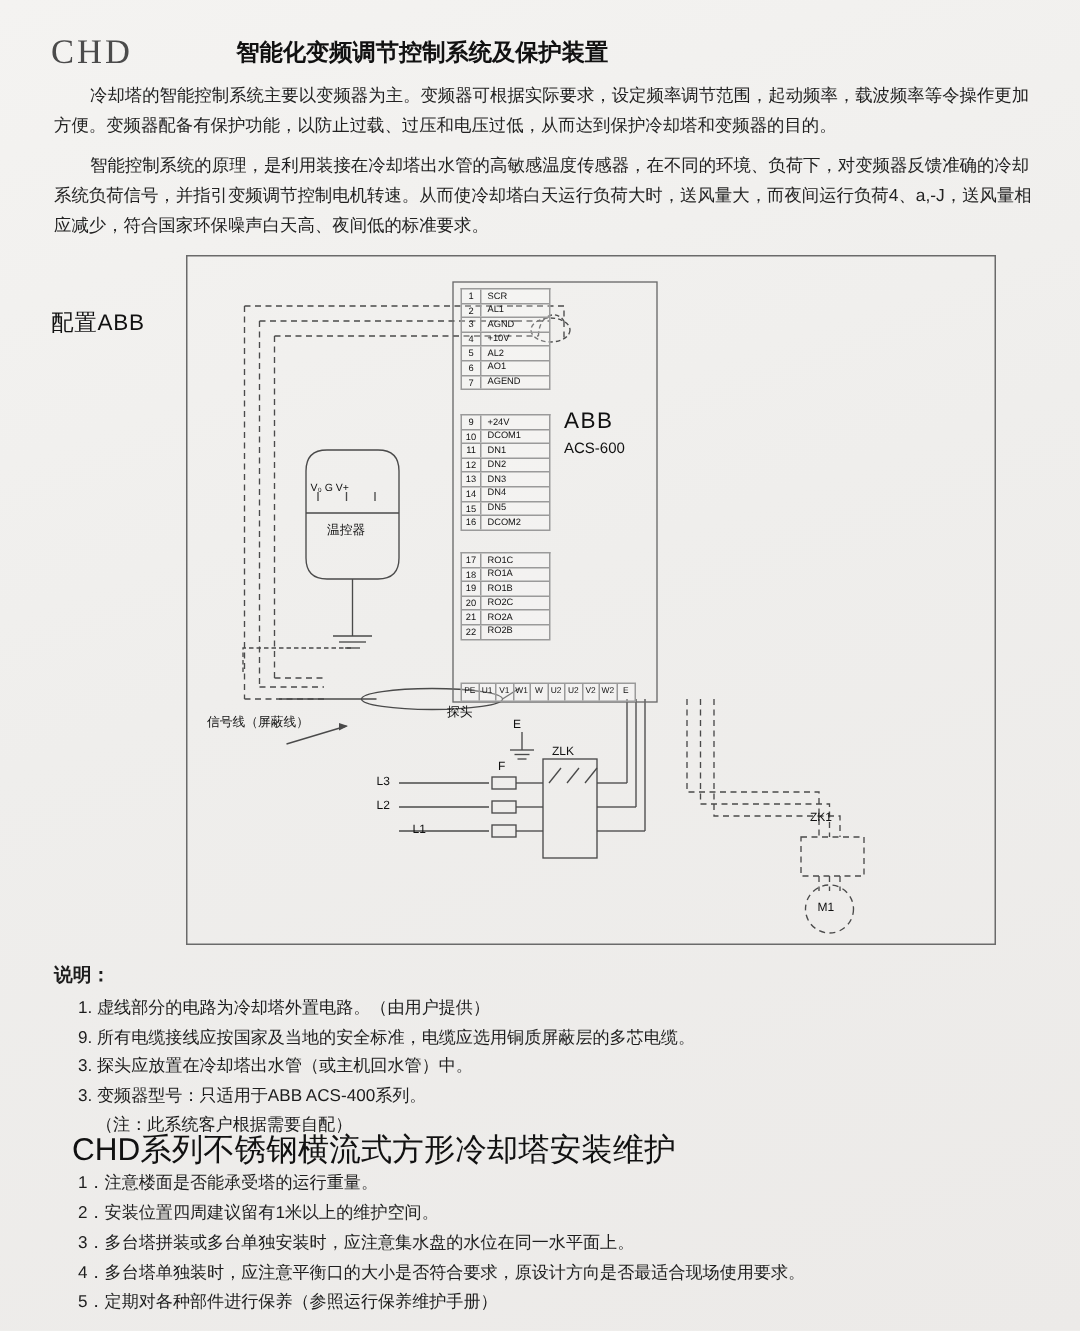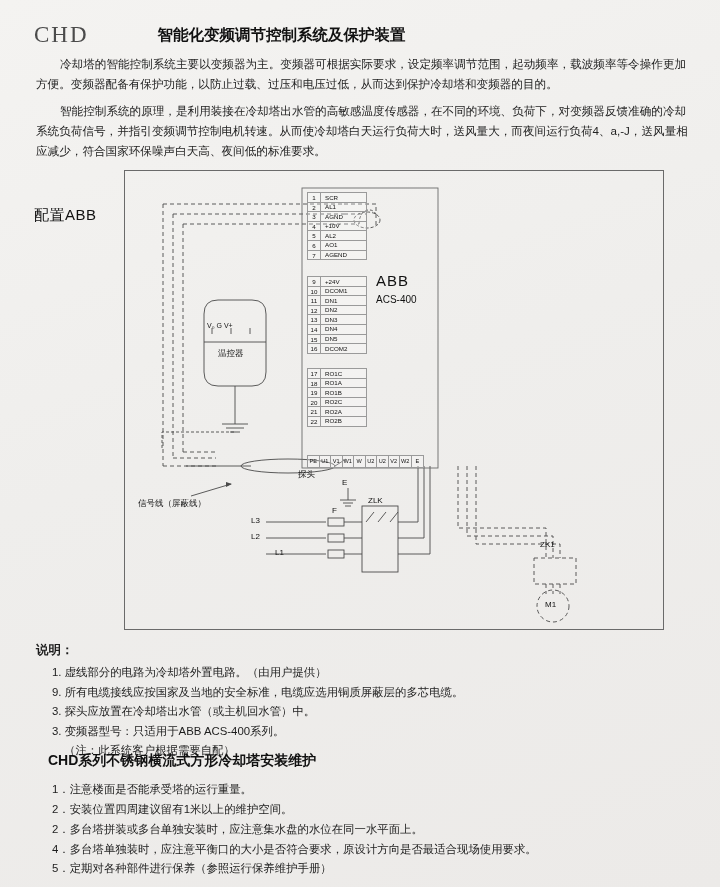--- a/index.html
+++ b/index.html
@@ -162,22 +162,22 @@
   .notes-title { font-weight: bold; font-size: 12.5px; margin-bottom: 3px; }
   .notes ol { margin: 0; padding: 0; list-style: none; }
   .notes li { padding-left: 16px; margin-bottom: 1px; }
   .notes .sub { padding-left: 28px; }
 
   
   .sec2-title {
     position: absolute;
     left: 48px;
     top: 752px;
-    font-size: 14px;
-    font-weight: bold;
+    font-size: 21px;
+    font-weight: normal;
     color: #111;
   }
   .sec2 {
     position: absolute;
     left: 36px;
     top: 780px;
     width: 668px;
     font-size: 11.4px;
     line-height: 1.74;
     color: #1d1d1d;
@@ -382,39 +382,39 @@
           <div class="term-num">21</div>
           <div class="term-name">RO2A</div>
         </div>
       <div class="term-row">
           <div class="term-num">22</div>
           <div class="term-name">RO2B</div>
         </div>
     </div>
 
     <div class="abb-name" style="left:350px; top:106px;">ABB</div>
-    <div class="abb-model" style="left:350px; top:128px;">ACS-400</div>
+    <div class="abb-model" style="left:350px; top:128px;">ACS-600</div>
 
     <div class="bot-term" style="left:281px; top:289px;">
       <span>PE</span>
       <span>U1</span>
       <span>V1</span>
       <span>W1</span>
       <span>W</span>
       <span>U2</span>
       <span>U2</span>
       <span>V2</span>
       <span>W2</span>
       <span>E</span>
     </div>
 
     <div class="dlabel sm" style="left:181px; top:156px;">V₀ G V+</div>
     <div class="dlabel cn" style="left:192px; top:182px;">温控器</div>
     <div class="dlabel cn" style="left:272px; top:303px;">探头</div>
-    <div class="dlabel cn" style="left:112px; top:332px;text-align:center;">信号线（屏蔽线）</div>
+    <div class="dlabel cn" style="left:112px; top:310px;text-align:center;">信号线（屏蔽线）</div>
     <div class="dlabel" style="left:225px; top:350px;text-align:right;">L3</div>
     <div class="dlabel" style="left:225px; top:366px;">L2</div>
     <div class="dlabel" style="left:225px; top:382px;padding-left:24px;">L1</div>
     <div class="dlabel" style="left:306px; top:340px;">F</div>
     <div class="dlabel" style="left:342px; top:330px;">ZLK</div>
     <div class="dlabel" style="left:316px; top:312px;">E</div>
     <div class="dlabel" style="left:514px; top:374px;">ZK1</div>
     <div class="dlabel" style="left:519px; top:434px;">M1</div>
   </div>
 
@@ -427,19 +427,19 @@
       <li>3. 变频器型号：只适用于ABB ACS-400系列。</li>
       <li class="sub">（注：此系统客户根据需要自配）</li>
     </ol>
   </div>
 
   <div class="sec2-title">CHD系列不锈钢横流式方形冷却塔安装维护</div>
   <div class="sec2">
     <ol>
       <li>1．注意楼面是否能承受塔的运行重量。</li>
       <li>2．安装位置四周建议留有1米以上的维护空间。</li>
-      <li>2．多台塔拼装或多台单独安装时，应注意集水盘的水位在同一水平面上。</li>
+      <li>3．多台塔拼装或多台单独安装时，应注意集水盘的水位在同一水平面上。</li>
       <li>4．多台塔单独装时，应注意平衡口的大小是否符合要求，原设计方向是否最适合现场使用要求。</li>
       <li>5．定期对各种部件进行保养（参照运行保养维护手册）</li>
     </ol>
   </div>
 
 </div>
 
 </body></html>

